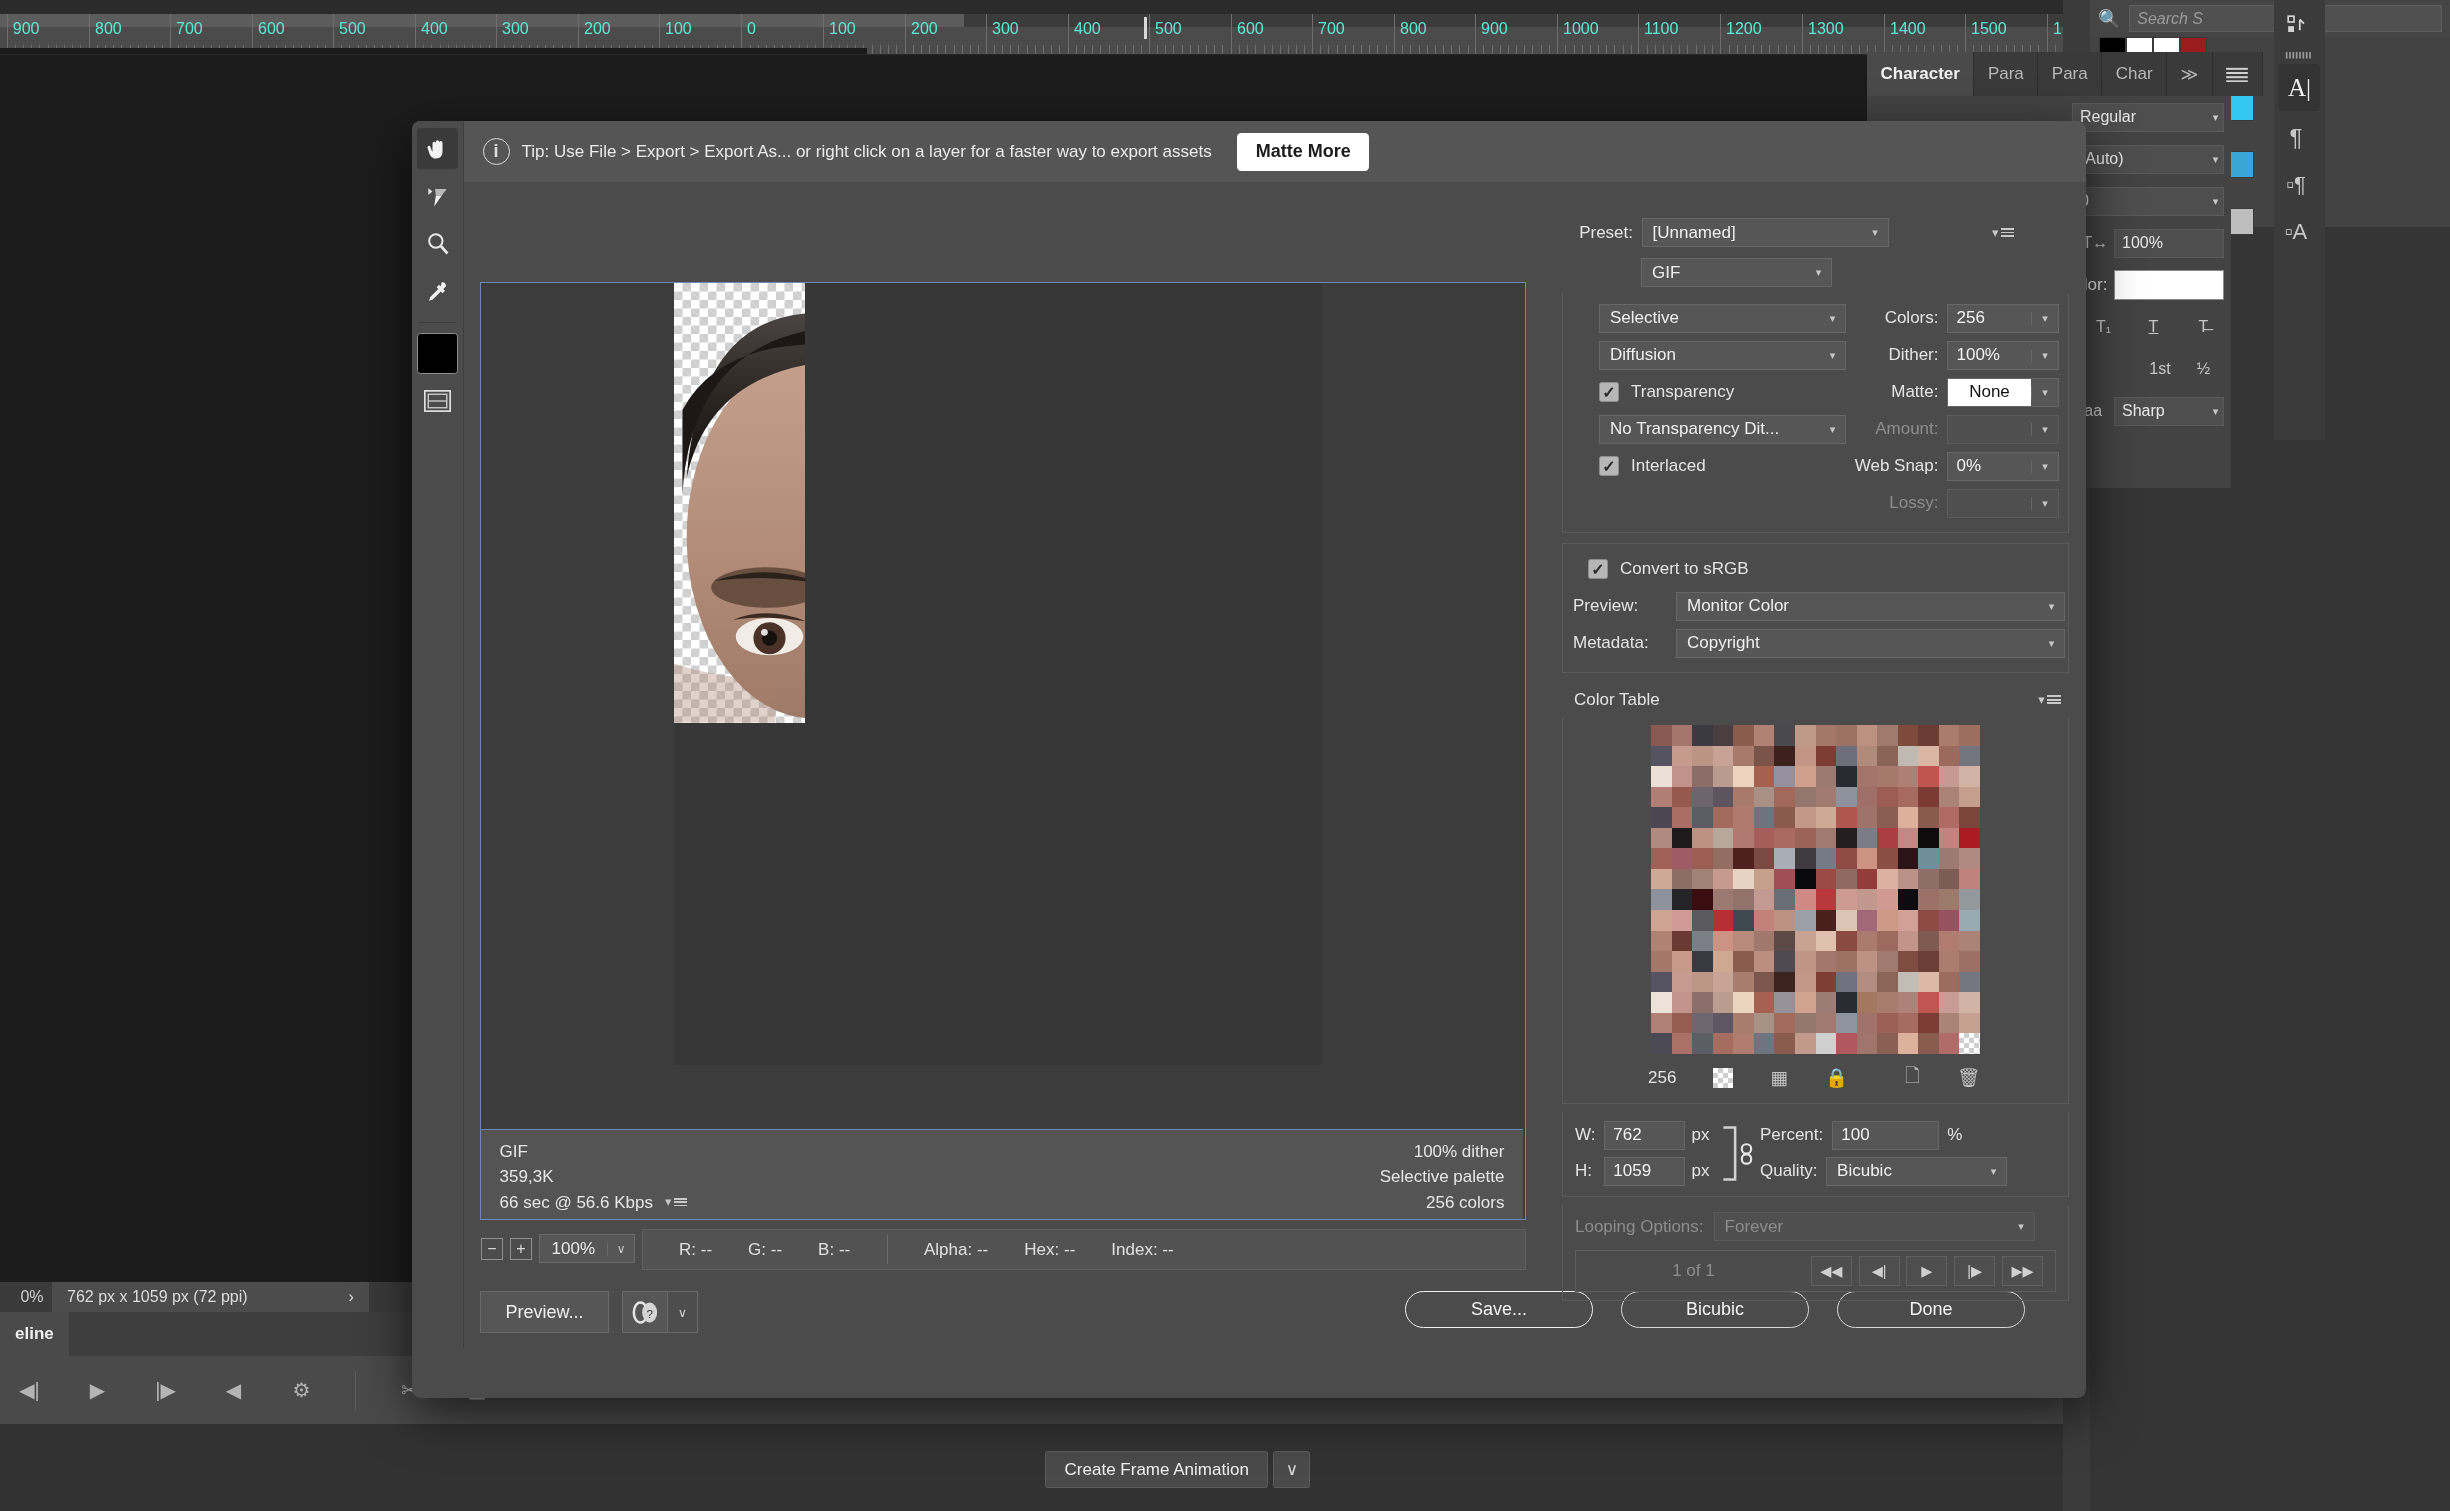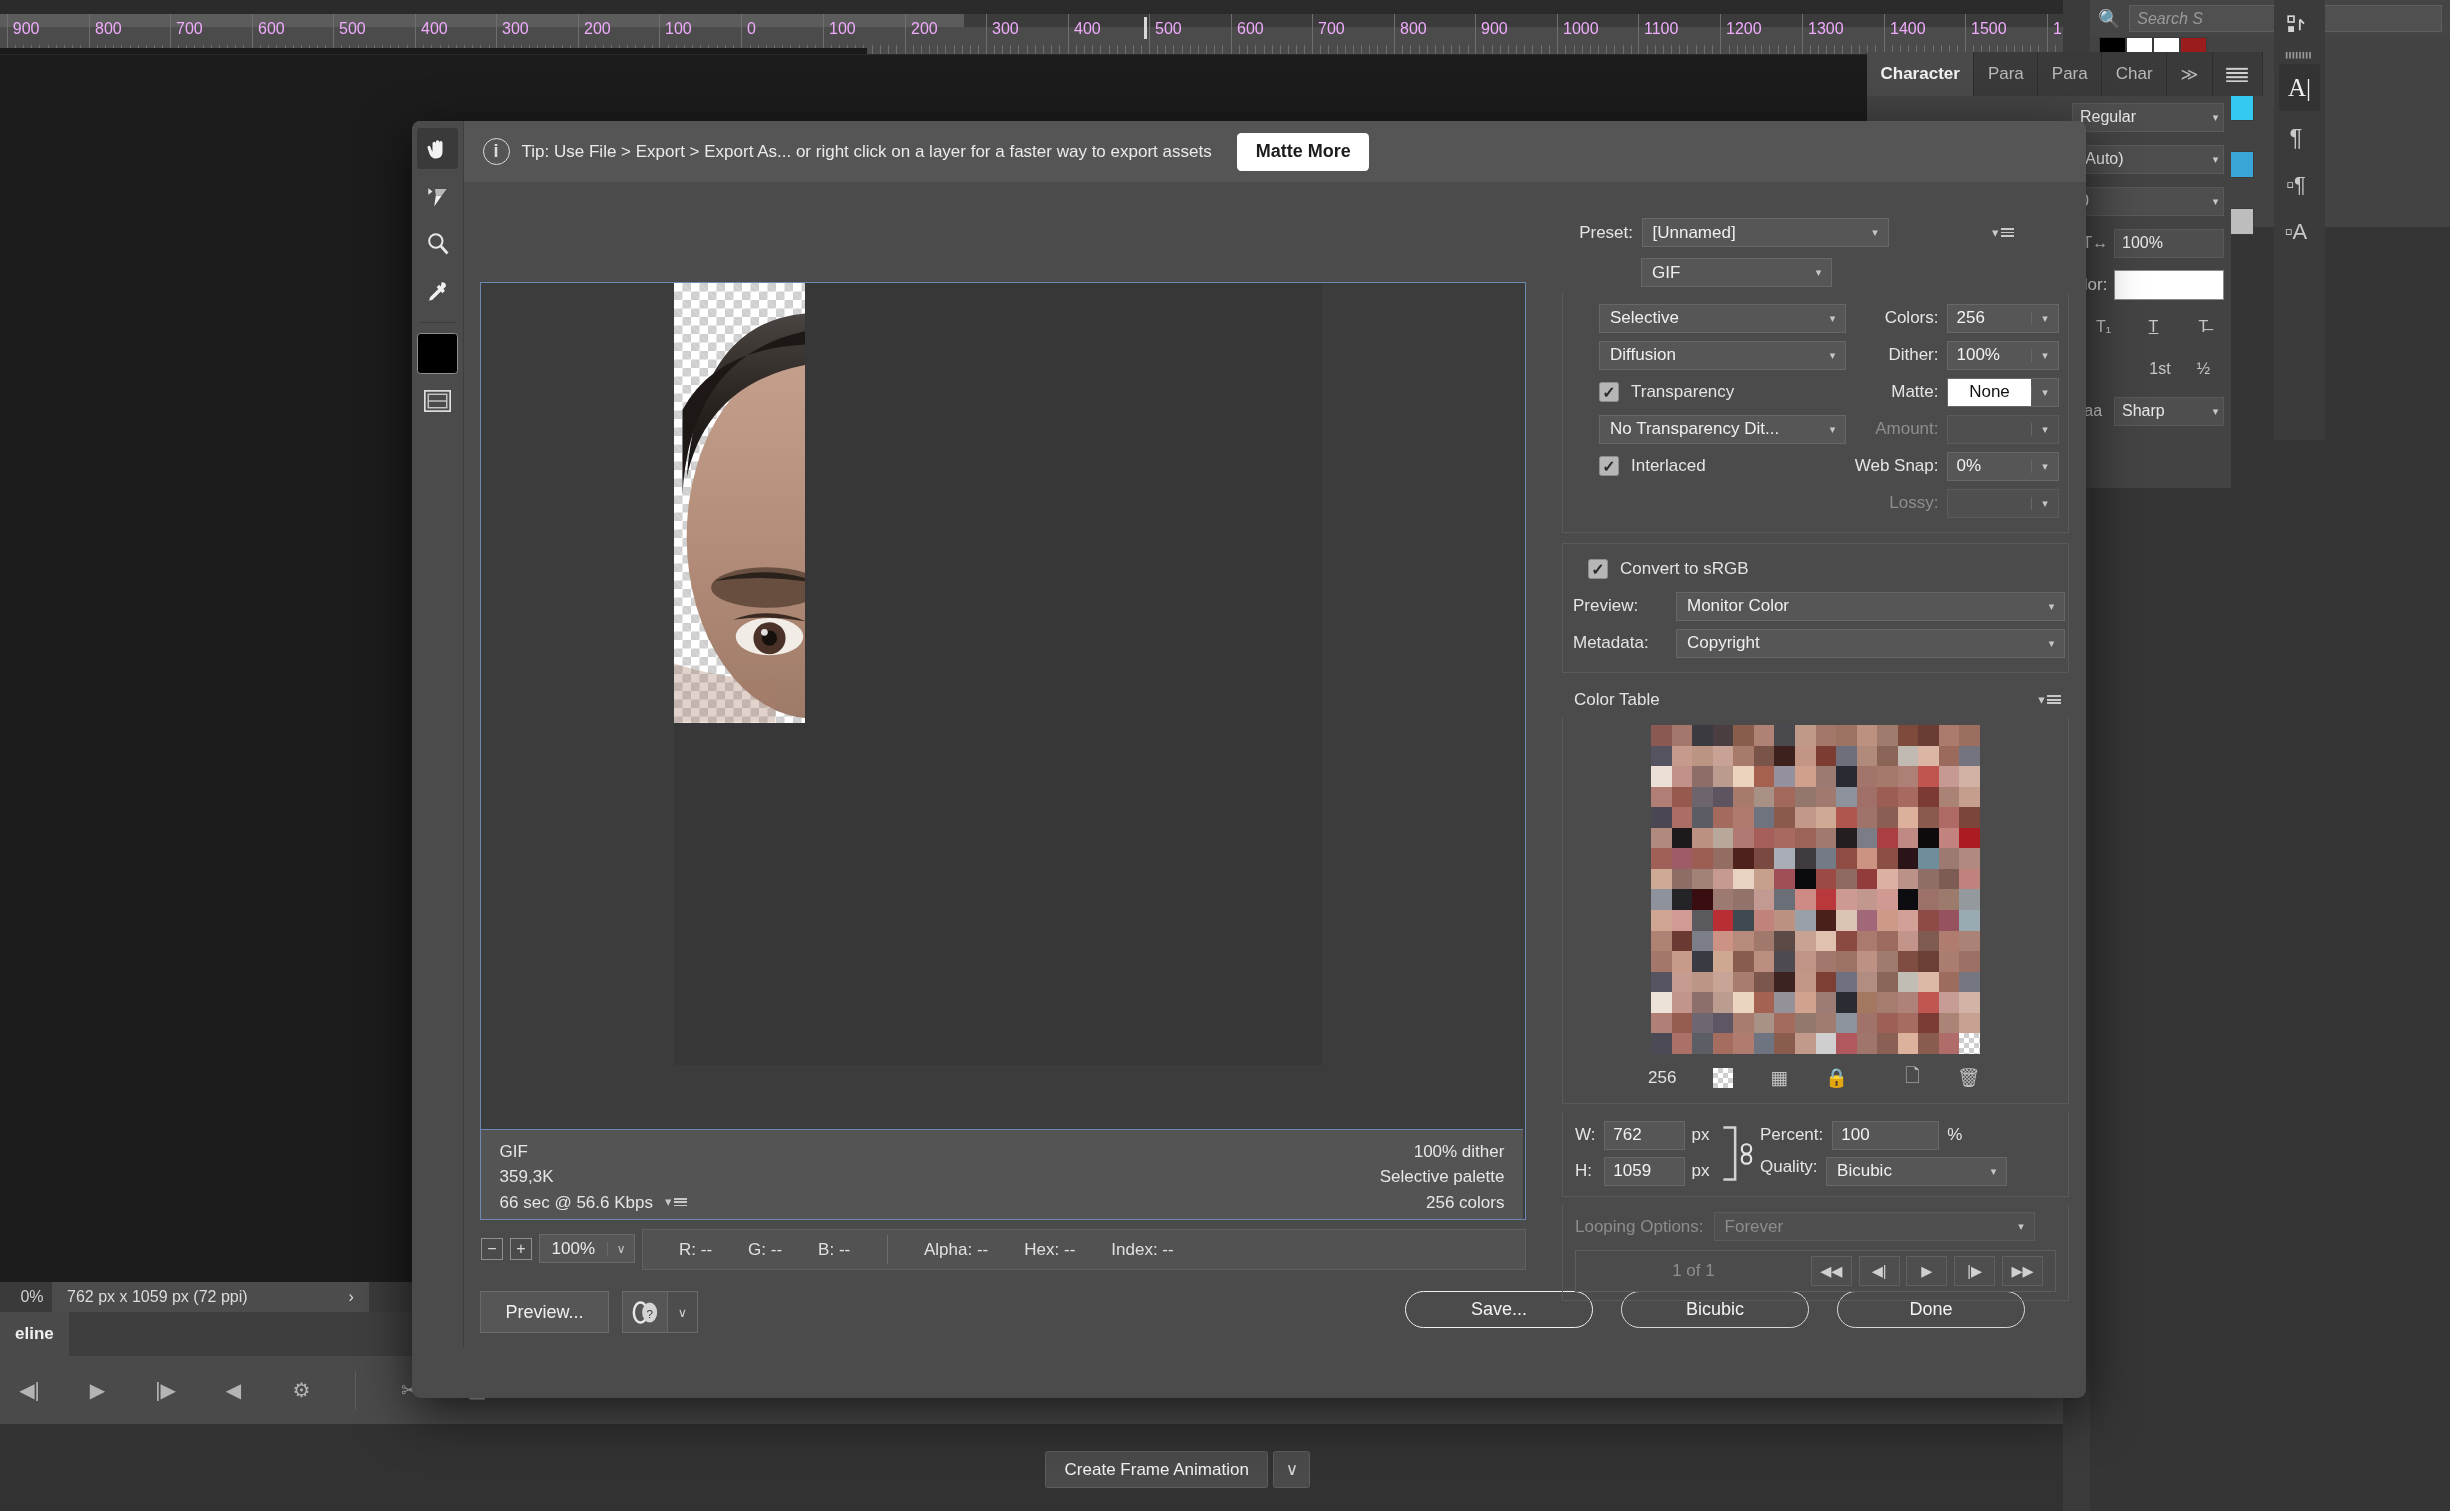--- a/index.html
+++ b/index.html
@@ -19,21 +19,21 @@
   #canvas-area { position:absolute; left:0; top:54px; width:2063px; height:1260px; background:#1c1c1c; }
 
   
   #ruler {
     position:absolute; left:0; top:13.5px; width:2063px; height:41px;
     background:#4b4b4b; border-bottom:0.8px solid #2a2a2a;
     overflow:hidden;
   }
   #ruler .rtick { position:absolute; top:0; width:0.8px; height:41px; background:#6e6e6e; }
   #ruler .rminor { position:absolute; bottom:0; width:0.8px; height:8.5px; background:#6e6e6e; }
-  #ruler .rlabel { position:absolute; top:6.8px; font-size:16px; color:#f0abfc; padding-left:6px; }
+  #ruler .rlabel { position:absolute; top:6.8px; font-size:16px; color:#5eead4; padding-left:6px; }
   #ruler-top-strip { position:absolute; left:0; top:0; width:964px; height:13.5px; background:#5c5c5c; }
   #ruler-top-strip2 { position:absolute; left:964px; top:0; width:1099px; height:13.5px; background:#3b3b3b; }
   #ruler-caret { position:absolute; top:3.4px; width:2.5px; height:22px; background:#d8d8d8; }
   #ruler-shadow { position:absolute; left:0; top:48px; width:867px; height:6px; background:#1a1a1a; }
 
   
   #right-dock { position:absolute; right:0; top:0; width:387px; height:1512px; background:#353535; }
   .panel-tabs { display:flex; height:44px; align-items:stretch; background:#383838; }
   .panel-tab {
     display:flex; align-items:center; padding:0 13.5px; font-size:17px;
@@ -1222,21 +1222,21 @@
                 </svg>
             </div>
             <div style="margin-left:3.4px;">
               <div style="display:flex;align-items:center;gap:8.5px;margin-bottom:6.8px;">
                 <span class="lbl">Percent:</span>
                 <div class="numbox" style="width:107px;">
                     <span class="nv">100</span>
                   </div>
                 <span class="lbl">%</span>
               </div>
-              <div style="display:flex;align-items:flex-start;gap:8.5px;">
+              <div style="display:flex;align-items:center;gap:8.5px;">
                 <span class="lbl">Quality:</span>
                 <div class="sel" style="width:181px;">
                   <span>Bicubic</span>
                     <span class="cv">▾</span>
                 </div>
               </div>
             </div>
           </div>
         </div>
       </div>

